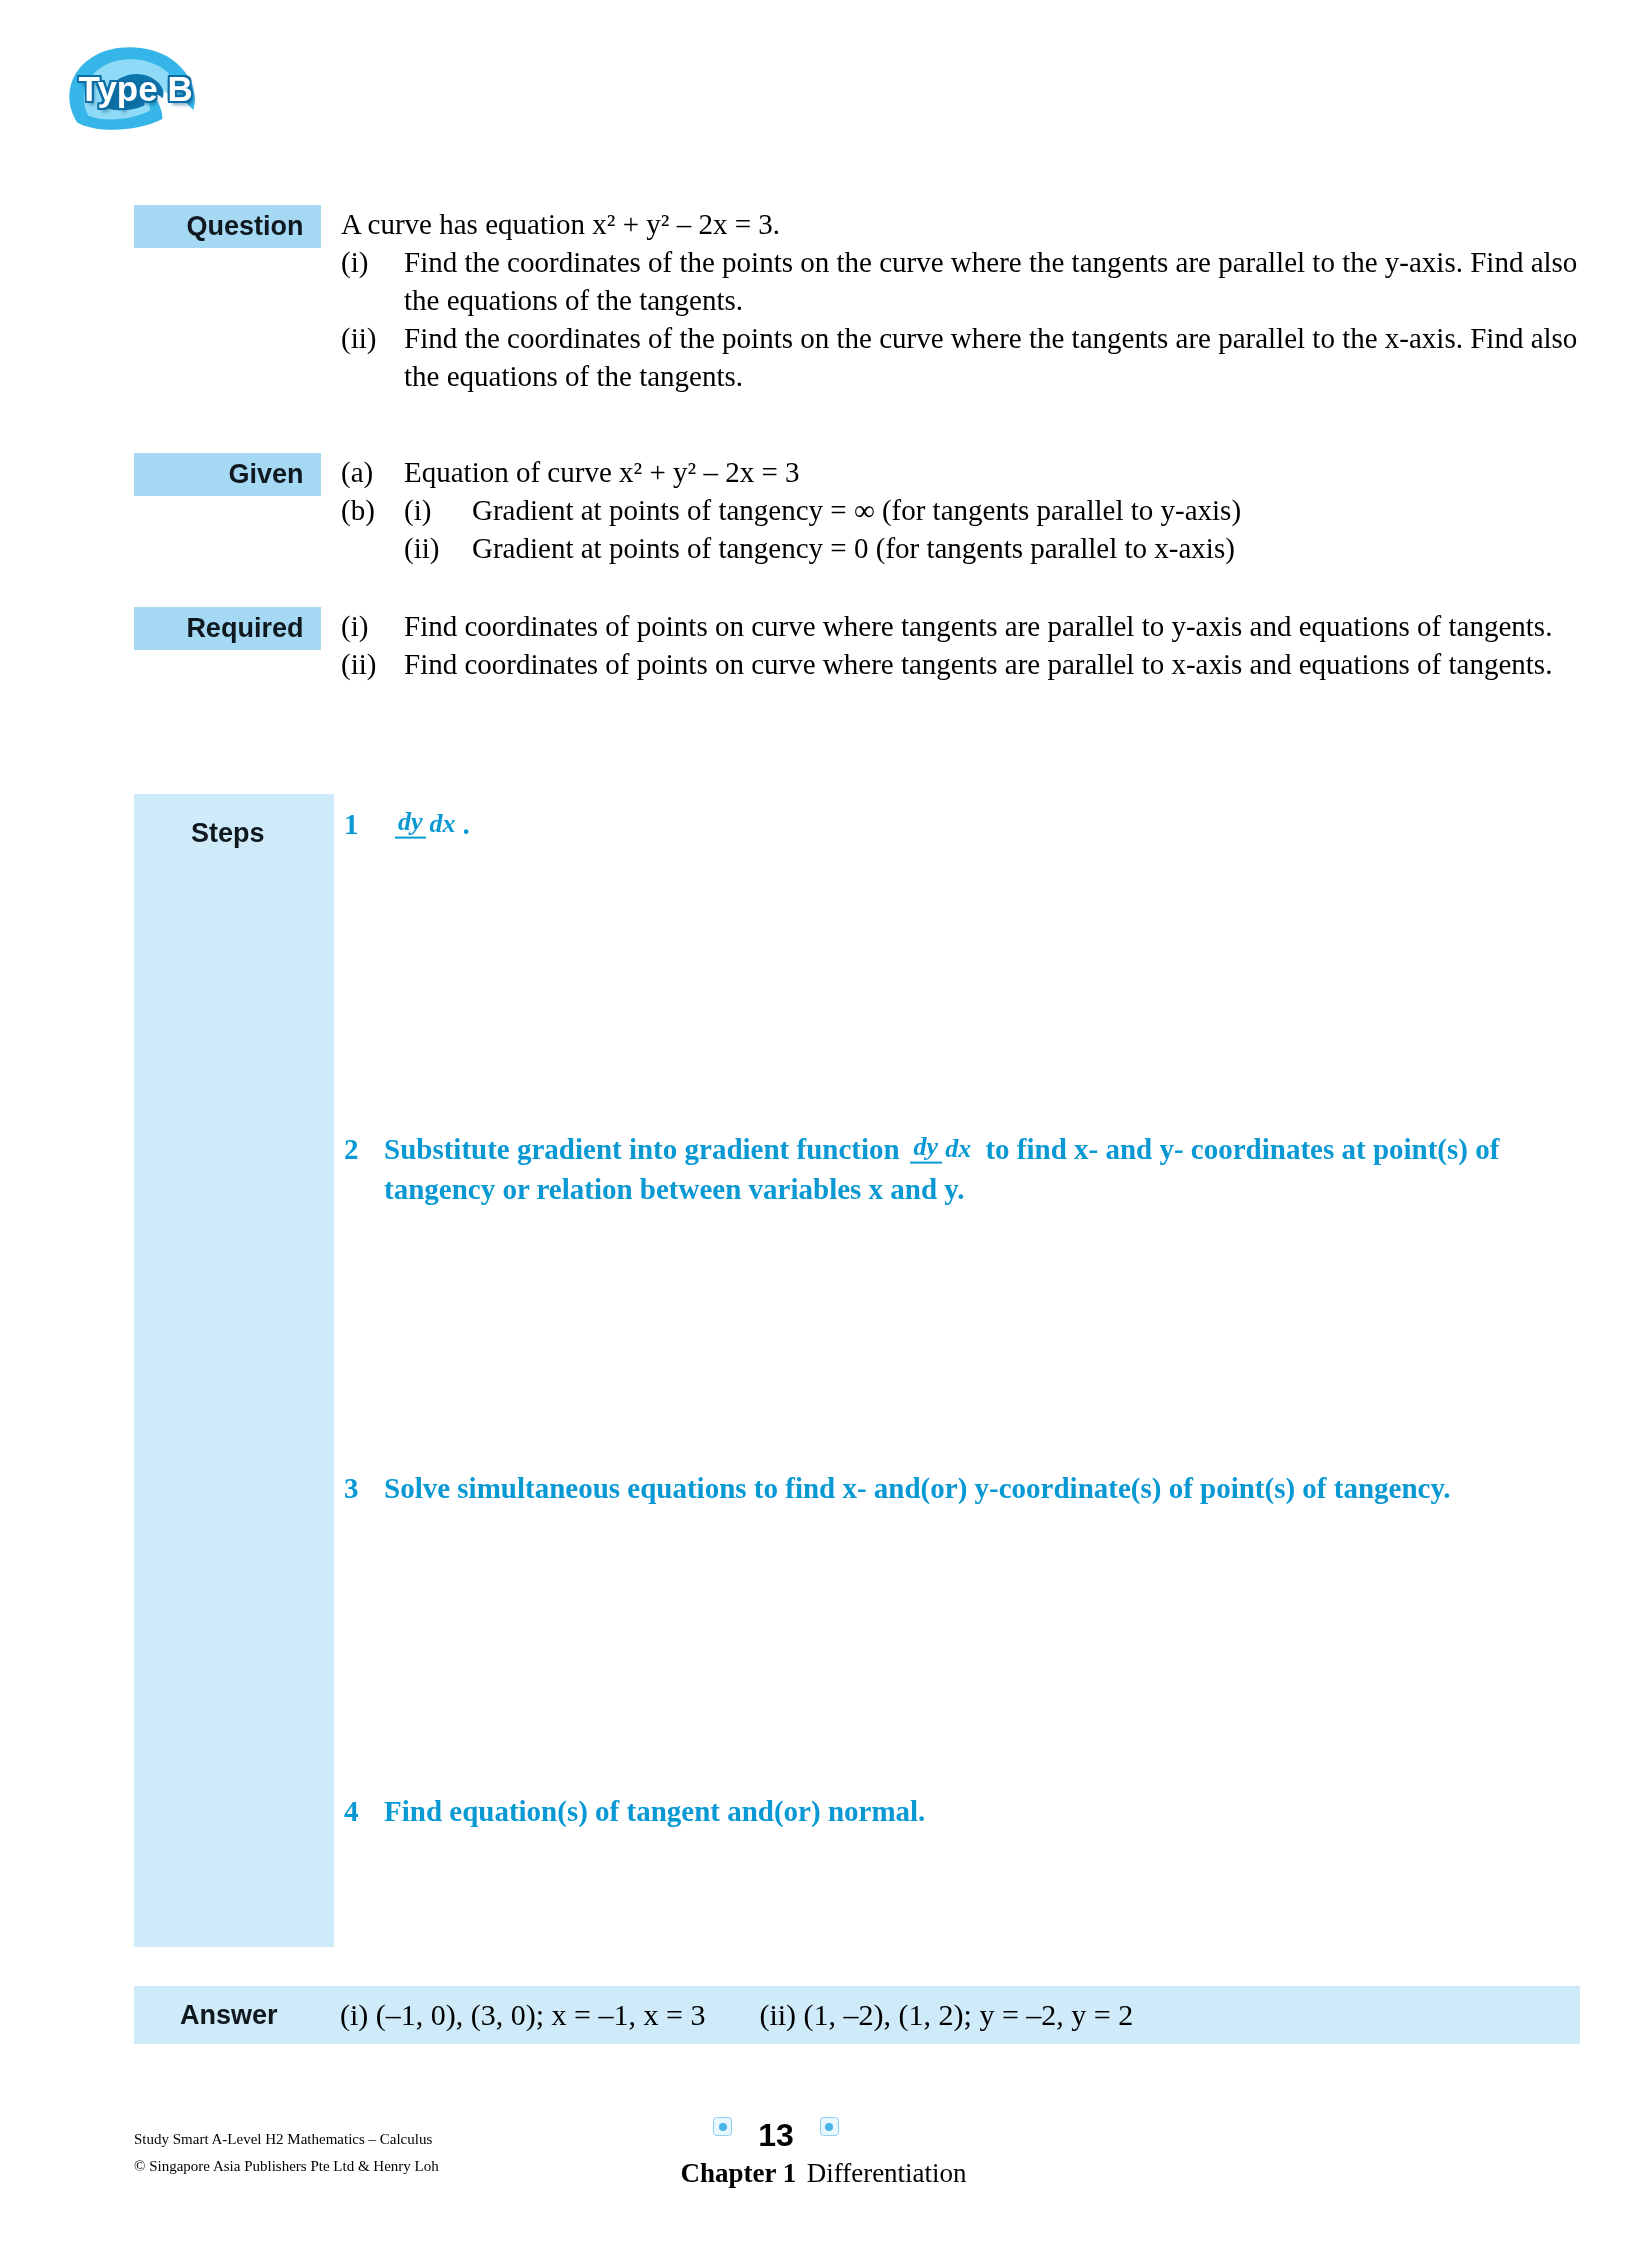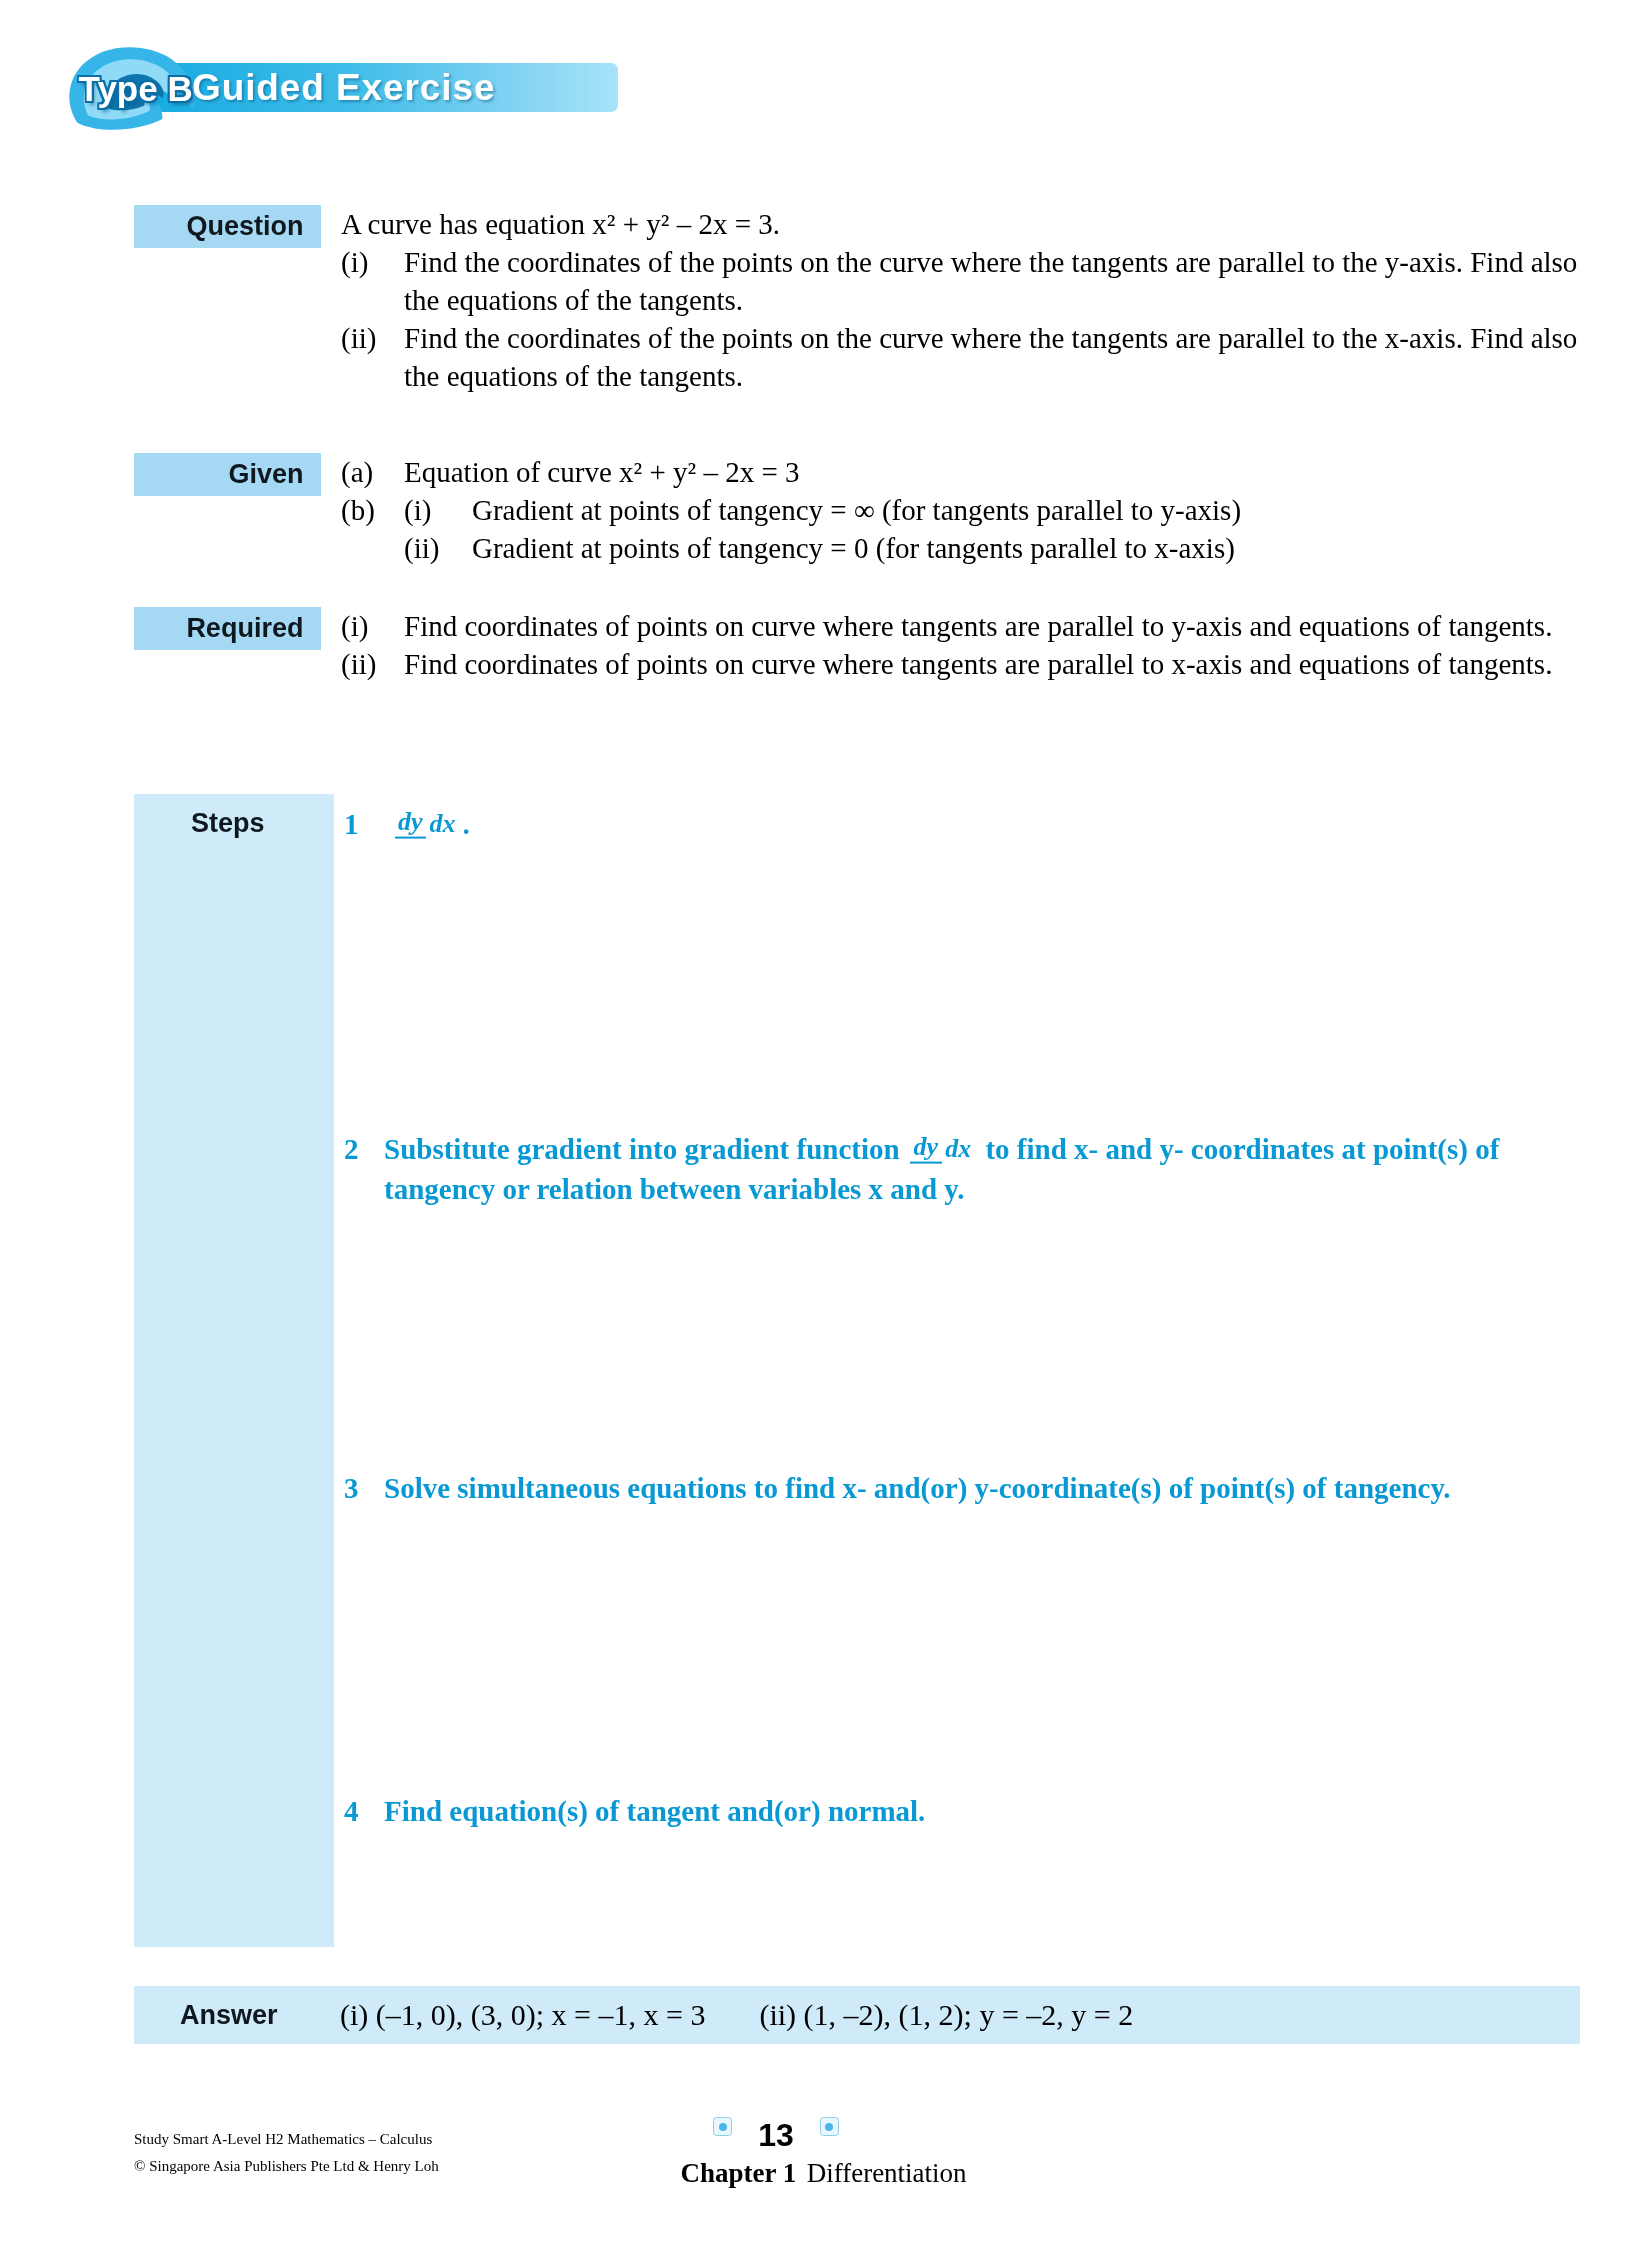--- a/index.html
+++ b/index.html
@@ -55,21 +55,21 @@
   .subrow { display:flex; }
   .subrow .subnum { flex:0 0 68px; }
   .subrow .subtxt { flex:1; }
 
   
   .steps-panel {
     position:absolute; left:134px; top:794px; width:200px; height:1153px;
     background:#cfeaf8;
   }
   .steps-label {
-    margin-top:14px; text-align:center; padding-right:12.3px;
+    margin-top:24px; text-align:center; padding-right:12.3px;
     font-family:"Liberation Sans", sans-serif; font-weight:700; font-size:27px; color:#10181f;
   }
   .step {
     position:absolute; left:344px; width:1232px;
     display:flex; color:#0898d4; font-weight:700; font-size:29px; line-height:40px;
   }
   .step .snum { flex:0 0 40px; }
   .step .sbody { flex:1; }
   .step1 { top:804px; }
   .step2 { top:1129px; }
@@ -116,23 +116,20 @@
   .chapter-row {
     position:absolute; left:0; top:2158px; width:1647px;
     text-align:center; font-size:27px;
   }
   .chapter-bold { font-weight:700; margin-right:10.5px; }
 </style>
 </head>
 <body>
 
 <div class="header">
-  <div class="banner">
-    <span class="banner-title">Guided Exercise</span>
-  </div>
   <svg class="wave" viewBox="0 0 160 100">
     <path fill="#36b6e8" d="M18,86 C2,62 8,30 34,14 C60,-2 98,0 122,16 C142,30 152,52 146,72 C132,56 112,46 92,48 C104,56 112,68 112,82 C84,96 42,98 18,86 Z"></path>
     <path fill="#8fdbf7" d="M30,78 C20,58 26,36 46,24 C66,12 94,14 112,26 C126,36 132,50 128,62 C116,50 100,44 86,46 C94,54 99,63 98,73 C76,84 46,85 30,78 Z"></path>
     <path fill="#0e75ad" d="M52,70 C47,58 52,44 65,37 C78,30 94,31 104,39 C112,45 115,53 112,59 C104,52 94,49 86,51 C90,56 93,62 92,67 C79,73 61,74 52,70 Z"></path>
   </svg>
   <span class="type-b">Type B</span>
 </div>
 
 <div class="section-label" style="top:205px;">Question</div>
 <div class="section-content" style="top:205px;">

